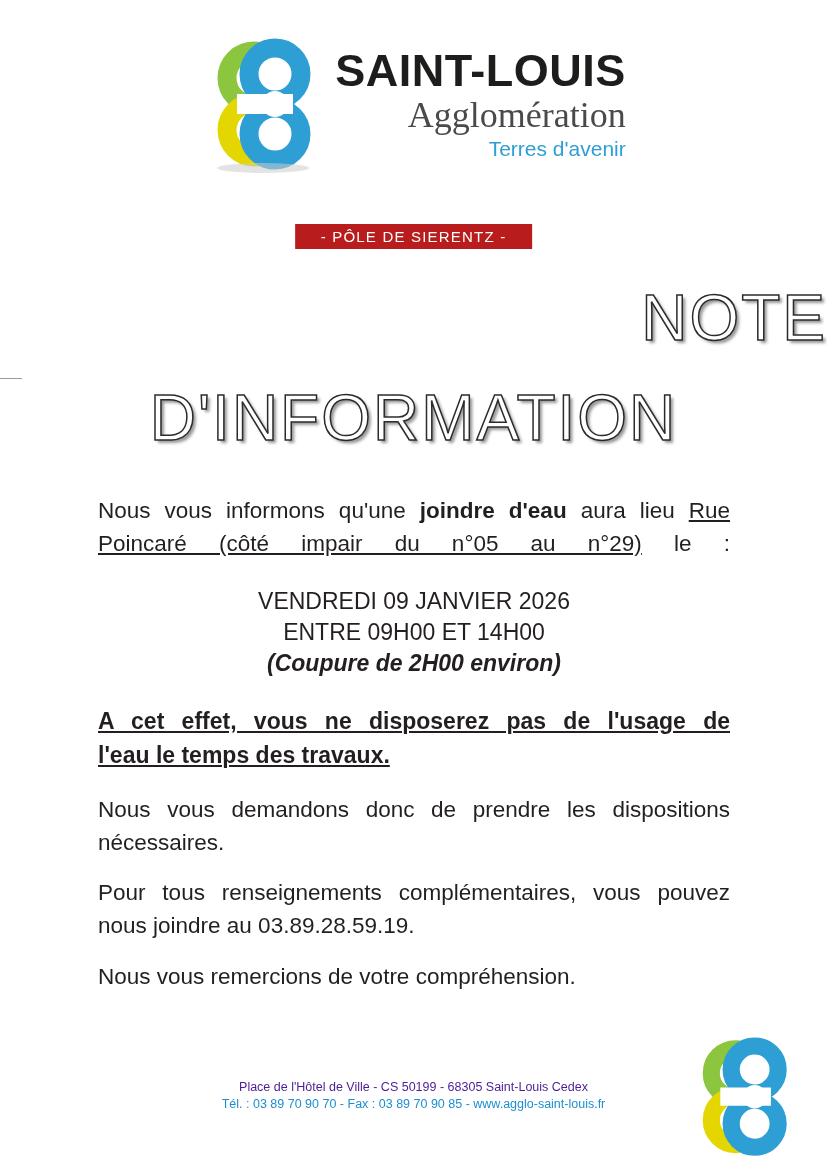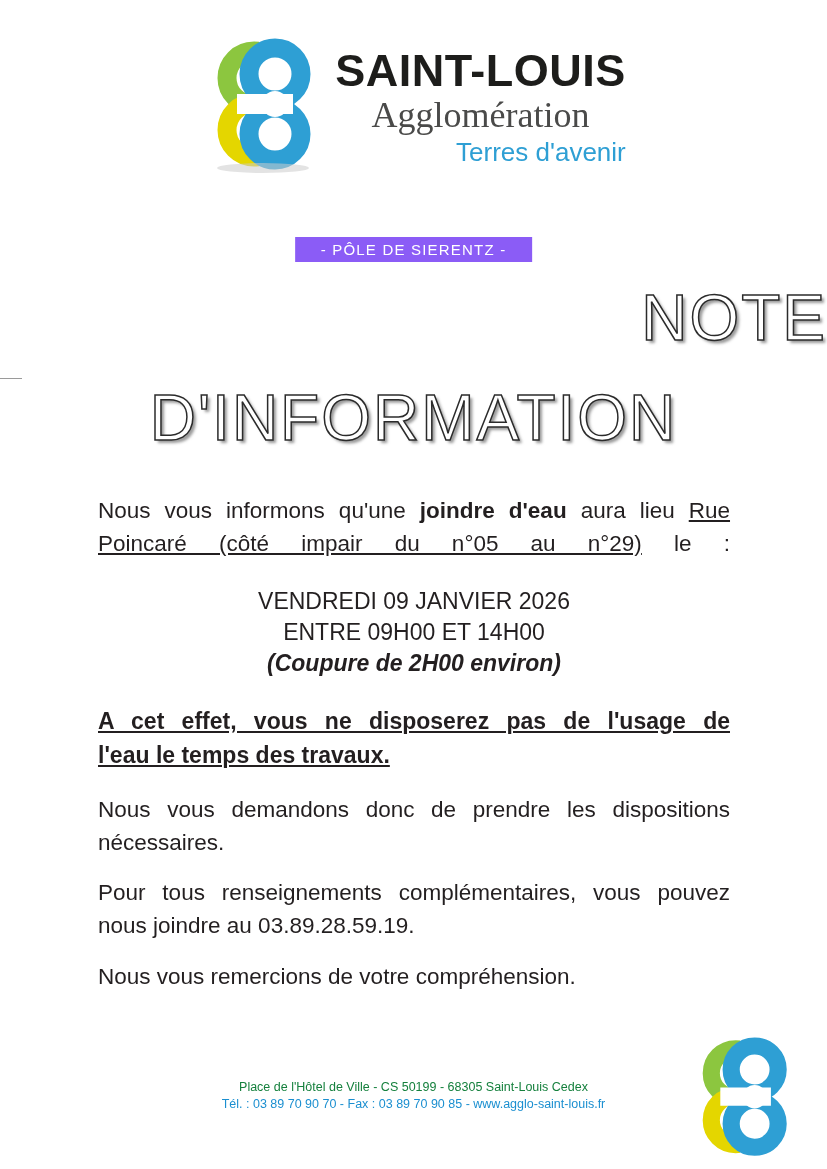--- a/index.html
+++ b/index.html
@@ -36,53 +36,53 @@
   .logo-mark {
     width: 120px;
     height: 135px;
     position: relative;
     flex: 0 0 auto;
     margin-right: 14px;
   }
   .logo-text {
     display: flex;
     flex-direction: column;
-    align-items: center;
+    align-items: flex-end;
     padding-top: 10px;
   }
   .logo-title {
     font-size: 45px;
     font-weight: bold;
     letter-spacing: 0.5px;
     color: #1d1d1b;
     line-height: 1;
     font-family: "Liberation Sans", sans-serif;
   }
   .logo-sub {
     font-size: 36px;
     color: #4a4a49;
     line-height: 1.05;
     margin-top: 4px;
     font-family: Liberation Serif, serif;
   }
   .logo-tag {
-    font-size: 26px;
+    font-size: 21px;
     color: #2e9fd4;
     align-self: flex-end;
     margin-top: 2px;
     font-family: "Liberation Sans", sans-serif;
   }
 
   
   .pole-banner {
     position: absolute;
-    top: 237px;
+    top: 224px;
     left: 50%;
     transform: translateX(-50%);
-    background: #8b5cf6;
+    background: #b91c1c;
     color: #ffffff;
     font-size: 15px;
     letter-spacing: 1.2px;
     padding: 4px 26px;
     white-space: nowrap;
     font-family: "Liberation Sans", sans-serif;
   }
 
   
   .note-title {
@@ -173,21 +173,21 @@
   
   .footer {
     position: absolute;
     bottom: 58px;
     left: 0;
     width: 827px;
     text-align: center;
   }
   .footer-line1 {
     font-size: 12.5px;
-    color: #15803d;
+    color: #4c1d95;
     font-family: "Liberation Sans", sans-serif;
     margin-bottom: 3px;
   }
   .footer-line2 {
     font-size: 12.5px;
     color: #1b8fd0;
     font-family: "Liberation Sans", sans-serif;
   }
 
   .footer-logo {

